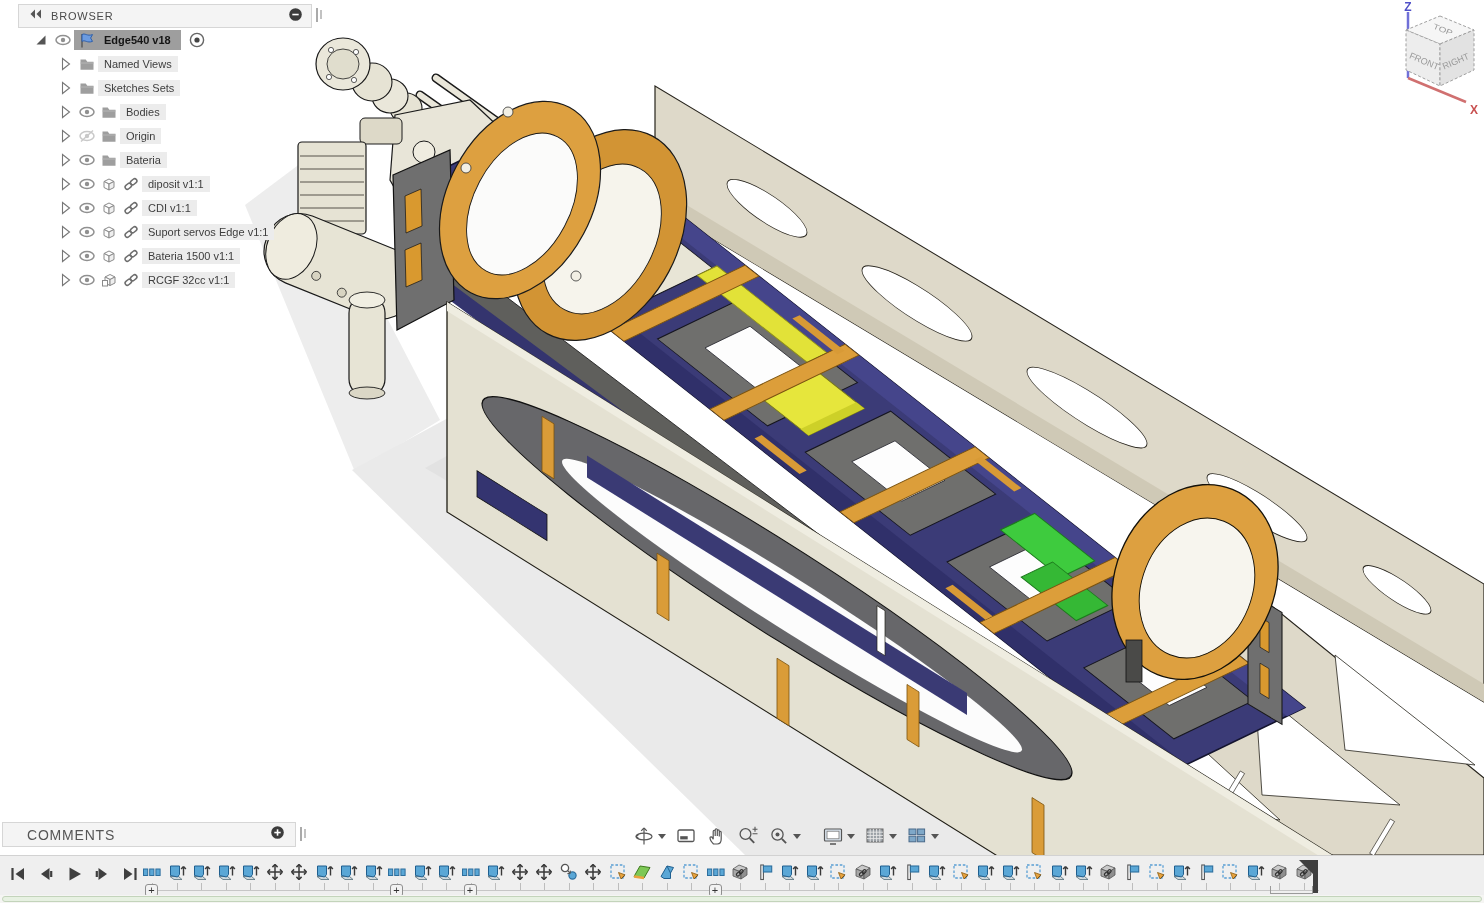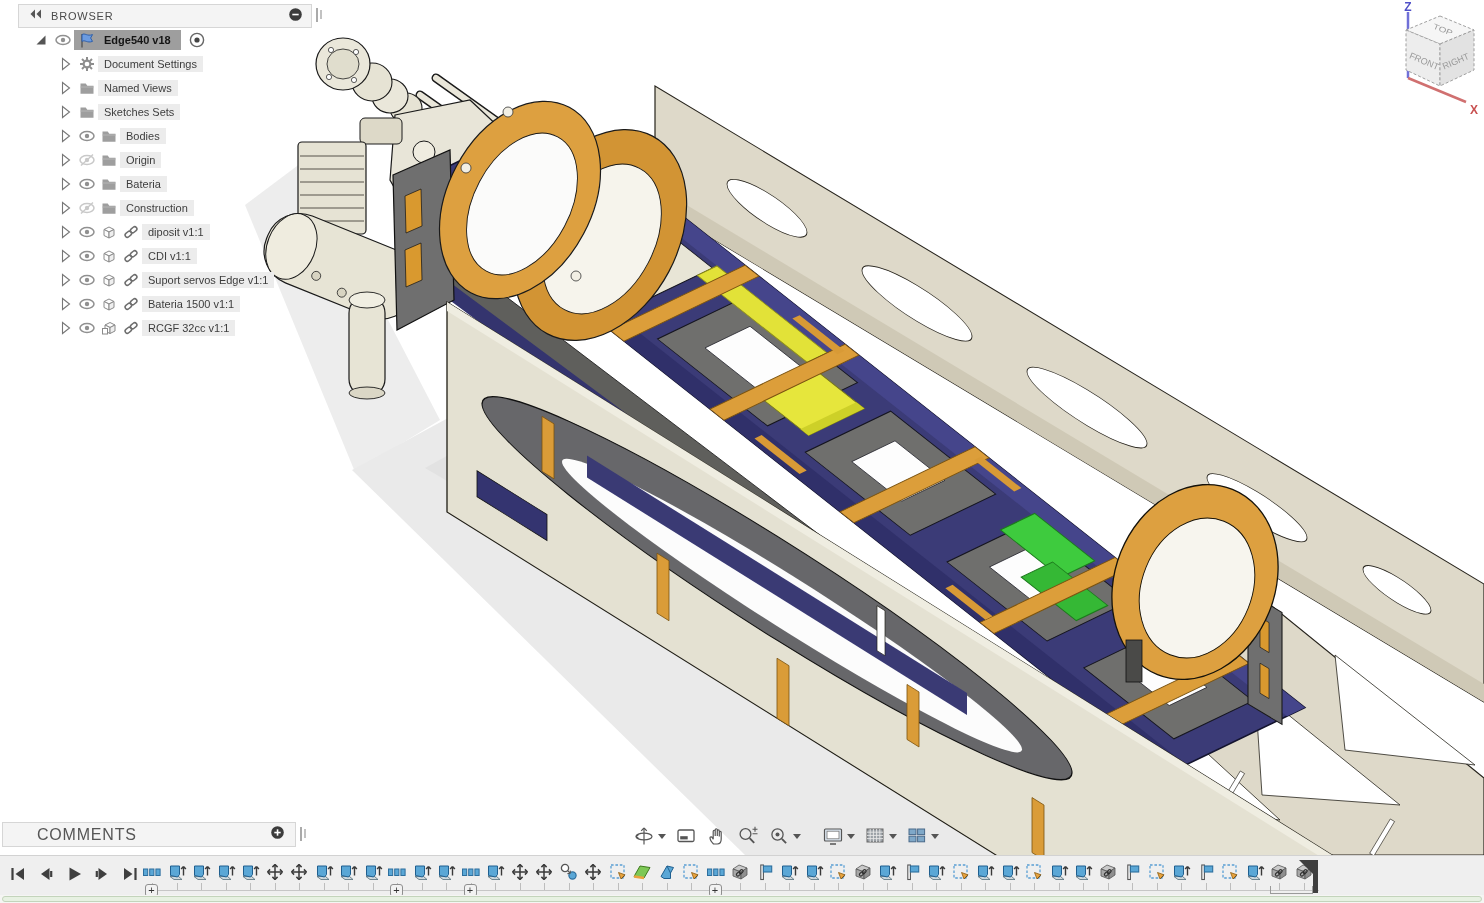--- a/index.html
+++ b/index.html
@@ -25,21 +25,21 @@
   .trow .slot { width:22px; height:18px; display:flex; align-items:center; justify-content:center; flex:0 0 22px; }
   .trow .lbl { font-size:11px; color:#3d3d3d; background:#ececec; padding:2px 6px; white-space:nowrap; }
   .trow.sel-root .sel-box { display:flex; align-items:center; background:#9e9e9e; padding:1px 4px 1px 2px; }
   .trow.sel-root .lbl { background:transparent; color:#151515; font-weight:bold; }
   .indent-1 { padding-left:12px; }
   .indent-2 { padding-left:36px; }
 
   
   #comments-bar { position:absolute; left:2px; top:822px; width:294px; height:25px;
     background:#f4f4f4; border:1px solid #d6d6d6; display:flex; align-items:center; padding:0 10px; }
-  #comments-bar .ph-title { font-size:16px; color:#555; letter-spacing:.8px; margin-left:24px; flex:1; }
+  #comments-bar .ph-title { font-size:14px; color:#555; letter-spacing:.8px; margin-left:14px; flex:1; }
 
   
   #nav-toolbar { position:absolute; left:631px; top:822px; height:28px;
     display:flex; align-items:center; gap:5px; }
   .nav-btn { display:flex; align-items:center; padding:2px 2px; cursor:default; }
   .nav-btn.group-gap { margin-left:12px; }
   .caret { width:0; height:0; border-left:4px solid transparent; border-right:4px solid transparent;
     border-top:5px solid #555; margin-left:3px; }
 
   
@@ -281,34 +281,20 @@
           </span>
         </div>
         <div class="trow indent-2">
           <span class="slot">
             <svg width="18" height="18" viewBox="0 0 18 18">
               <path d="M6.5 3.5 L13.5 9 L6.5 14.5 Z" fill="#fff" stroke="#777" stroke-width="1.1"></path>
             </svg>
           </span>
           <span class="slot">
             <svg width="18" height="18" viewBox="0 0 18 18">
-              <circle cx="9" cy="9" r="3.4" fill="none" stroke="#8d8d8d" stroke-width="2.1"></circle>
-              <path d="M9 2v3 M9 13v3 M2 9h3 M13 9h3 M4 4l2.1 2.1 M11.9 11.9 L14 14 M14 4 l-2.1 2.1 M6.1 11.9 L4 14" stroke="#8d8d8d" stroke-width="2"></path>
-            </svg>
-          </span>
-          <span class="lbl">Document Settings</span>
-        </div>
-        <div class="trow indent-2">
-          <span class="slot">
-            <svg width="18" height="18" viewBox="0 0 18 18">
-              <path d="M6.5 3.5 L13.5 9 L6.5 14.5 Z" fill="#fff" stroke="#777" stroke-width="1.1"></path>
-            </svg>
-          </span>
-          <span class="slot">
-            <svg width="18" height="18" viewBox="0 0 18 18">
               <path d="M2.5 4.5 h5.2 l1.6 2.2 h6.2 v8 h-13 z" fill="#9e9e9e"></path>
               <path d="M2.5 8 h13" stroke="#b5b5b5" stroke-width="1"></path>
             </svg>
           </span>
           <span class="lbl">Named Views</span>
         </div>
         <div class="trow indent-2">
           <span class="slot">
             <svg width="18" height="18" viewBox="0 0 18 18">
               <path d="M6.5 3.5 L13.5 9 L6.5 14.5 Z" fill="#fff" stroke="#777" stroke-width="1.1"></path>
@@ -375,41 +361,20 @@
               <circle cx="9" cy="9" r="2.2" fill="#909090"></circle>
             </svg>
           </span>
           <span class="slot">
             <svg width="18" height="18" viewBox="0 0 18 18">
               <path d="M2.5 4.5 h5.2 l1.6 2.2 h6.2 v8 h-13 z" fill="#9e9e9e"></path>
               <path d="M2.5 8 h13" stroke="#b5b5b5" stroke-width="1"></path>
             </svg>
           </span>
           <span class="lbl">Bateria</span>
-        </div>
-        <div class="trow indent-2">
-          <span class="slot">
-            <svg width="18" height="18" viewBox="0 0 18 18">
-              <path d="M6.5 3.5 L13.5 9 L6.5 14.5 Z" fill="#fff" stroke="#777" stroke-width="1.1"></path>
-            </svg>
-          </span>
-          <span class="slot">
-            <svg width="18" height="18" viewBox="0 0 18 18">
-              <ellipse cx="9" cy="9" rx="7" ry="4.5" fill="none" stroke="#c9c9c9" stroke-width="1.5"></ellipse>
-              <circle cx="9" cy="9" r="2.2" fill="#c9c9c9"></circle>
-              <path d="M3 14.5 L15 3.5" stroke="#c9c9c9" stroke-width="1.4"></path>
-            </svg>
-          </span>
-          <span class="slot">
-            <svg width="18" height="18" viewBox="0 0 18 18">
-              <path d="M2.5 4.5 h5.2 l1.6 2.2 h6.2 v8 h-13 z" fill="#9e9e9e"></path>
-              <path d="M2.5 8 h13" stroke="#b5b5b5" stroke-width="1"></path>
-            </svg>
-          </span>
-          <span class="lbl">Construction</span>
         </div>
         <div class="trow indent-2">
           <span class="slot">
             <svg width="18" height="18" viewBox="0 0 18 18">
               <path d="M6.5 3.5 L13.5 9 L6.5 14.5 Z" fill="#fff" stroke="#777" stroke-width="1.1"></path>
             </svg>
           </span>
           <span class="slot">
             <svg width="18" height="18" viewBox="0 0 18 18">
               <ellipse cx="9" cy="9" rx="7" ry="4.5" fill="none" stroke="#909090" stroke-width="1.5"></ellipse>

